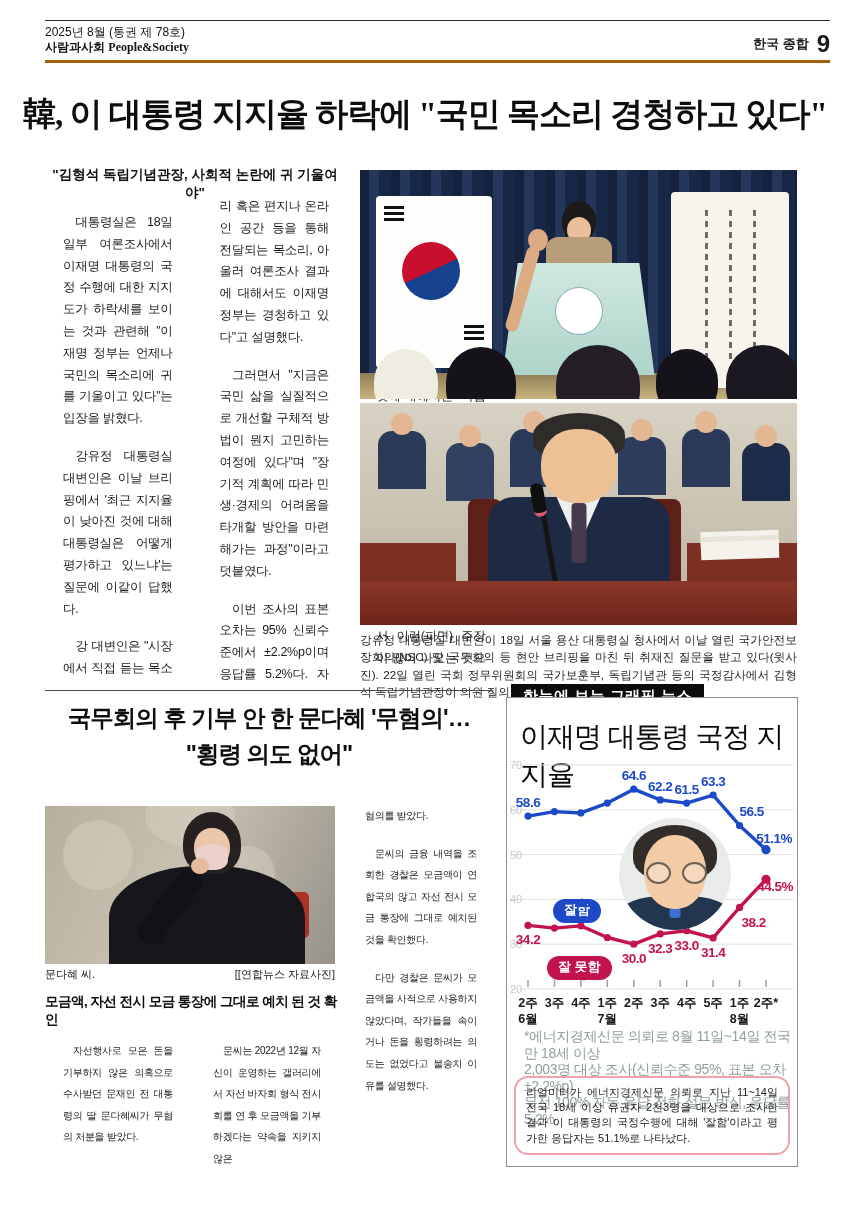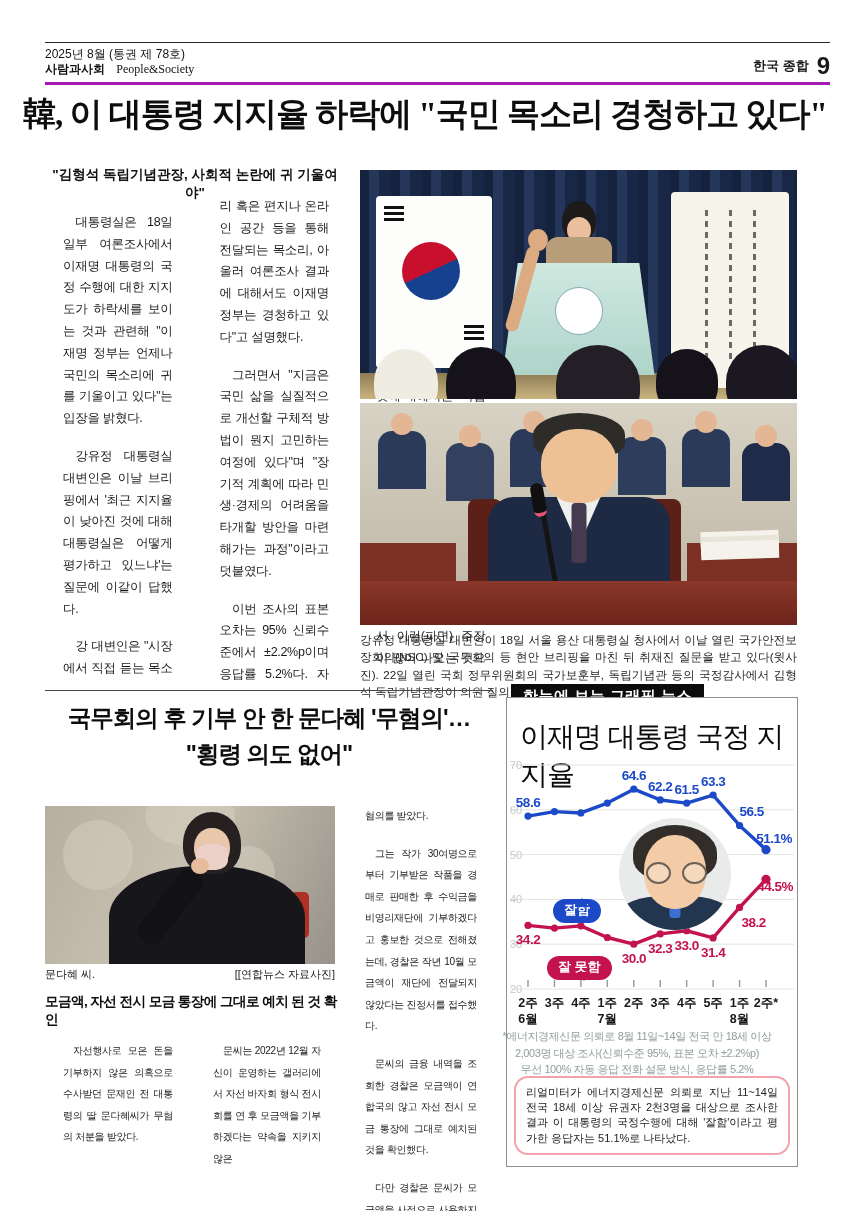--- a/index.html
+++ b/index.html
@@ -1,25 +1,25 @@
 <!DOCTYPE html>
 <html><head>
 <meta charset="utf-8">
 <style>
   html,body{margin:0;padding:0;background:#e9e9e9;}
   .page{position:relative;width:850px;height:1211px;background:#ffffff;margin:0 auto;
         font-family:"Liberation Sans","DejaVu Sans",sans-serif;color:#1a1a1a;overflow:hidden;}
   .abs{position:absolute;}
 
   
-  .masthead{left:45px;top:42px;width:785px;border-top:1px solid #2a2a2a;border-bottom:3px solid #a21caf;
+  .masthead{left:45px;top:20px;width:785px;border-top:1px solid #2a2a2a;border-bottom:3px solid #a16207;
             padding:4px 0 5px 0;display:flex;justify-content:space-between;align-items:flex-end;}
   .mh-left{font-size:12px;line-height:15px;color:#111;}
   .mh-brand{font-weight:bold;}
-  .mh-brand-en{font-family:"Liberation Serif","DejaVu Serif",serif;font-weight:normal;margin-left:8px;}
+  .mh-brand-en{font-family:"Liberation Serif","DejaVu Serif",serif;font-weight:bold;margin-left:0;}
   .mh-right{display:flex;align-items:flex-end;gap:8px;}
   .mh-section{font-size:13px;font-weight:bold;padding-bottom:2px;}
   .mh-pageno{font-size:24px;font-weight:bold;line-height:22px;}
 
   
   .headline1{left:0;top:92px;width:850px;text-align:center;font-family:"Liberation Serif","DejaVu Serif",serif;
              font-size:33px;font-weight:bold;letter-spacing:-1px;color:#0d0d0d;}
   .subhead1{left:45px;top:166px;width:300px;text-align:center;font-size:13.5px;font-weight:bold;color:#111;}
   .a1-cols{left:47px;top:196px;width:298px;height:492px;column-count:2;column-gap:15px;
            font-size:12.5px;line-height:21.8px;text-align:justify;word-break:break-all;letter-spacing:-0.3px;}
@@ -106,21 +106,21 @@
   .po-face{position:absolute;left:50%;top:17px;transform:translateX(-50%);width:62px;height:74px;background:#f3cba6;border-radius:48%;}
   .po-glass{position:absolute;top:44px;width:21px;height:18px;border:2px solid #6d6257;border-radius:50%;background:rgba(255,255,255,.25);}
   .po-body{position:absolute;left:50%;bottom:-8px;transform:translateX(-50%);width:110px;height:42px;background:#233650;border-radius:40% 40% 0 0;}
   .po-collar{position:absolute;left:50%;bottom:18px;transform:translateX(-50%);width:26px;height:22px;background:#f4f4f2;clip-path:polygon(0 0,100% 0,50% 100%);}
   .po-tie{position:absolute;left:50%;bottom:12px;transform:translateX(-50%);width:11px;height:24px;background:#3d6ed2;border-radius:3px;}
   .bubble{position:absolute;color:#fff;font-size:13px;font-weight:bold;padding:2px 11px 4px 11px;border-radius:13px;}
   .bub-good{left:46px;top:201px;background:#1c49c8;}
   .bub-good:before{content:"";position:absolute;left:22px;top:-8px;border:7px solid transparent;border-bottom:9px solid #1c49c8;}
   .bub-bad{left:40px;top:258px;background:#c3134e;}
   .bub-bad:after{content:"";position:absolute;left:30px;bottom:-8px;border:7px solid transparent;border-top:9px solid #c3134e;}
-  .sb-foot{position:absolute;right:24px;top:330px;width:272px;text-align:center;font-size:11px;line-height:16.5px;
+  .sb-foot{position:absolute;right:1px;top:330px;width:272px;text-align:left;font-size:14px;line-height:16.5px;
            color:#90a09c;letter-spacing:-0.4px;}
   .sb-foot p{margin:0;}
   .sb-summary{position:absolute;left:7px;top:378px;width:252px;border:2px solid #f2a2aa;border-radius:14px;
               padding:7px 10px;font-size:11px;line-height:15.2px;text-align:justify;word-break:break-all;color:#222;}
   .sb-summary p{margin:0;}
 </style>
 </head>
 <body>
 
 <div class="page">
@@ -228,21 +228,20 @@
   <div class="abs subhead2">모금액,  자선 전시 모금 통장에 그대로 예치 된 것 확인</div>
 
   <div class="abs a2col a2-left">
       <p>자선행사로 모은 돈을 기부하지 않은 의혹으로 수사받던 문재인 전 대통령의 딸 문다혜씨가 무혐의 처분을 받았다.</p>
     </div>
   <div class="abs a2col a2-mid">
       <p>문씨는 2022년 12월 자신이 운영하는 갤러리에서 자선 바자회 형식 전시회를 연 후 모금액을 기부하겠다는 약속을 지키지 않은</p>
     </div>
   <div class="abs a2col a2-right cont">
       <p>혐의를 받았다.</p>
-      <p>그는 작가 30여명으로부터 기부받은 작품을 경매로 판매한 후 수익금을 비영리재단에 기부하겠다고 홍보한 것으로 전해졌는데, 경찰은 작년 10월 모금액이 재단에 전달되지 않았다는 진정서를 접수했다.</p>
       <p>문씨의 금융 내역을 조회한 경찰은 모금액이 연합국의 않고 자선 전시 모금 통장에 그대로 예치된 것을 확인했다.</p>
       <p>다만 경찰은 문씨가 모금액을 사적으로 사용하지 않았다며, 작가들을 속이거나 돈을 횡령하려는 의도는 없었다고 불송치 이유를 설명했다.</p>
     </div>
 
 
   <div class="abs sb-tab">한눈에 보는 그래픽 뉴스</div>
   <div class="abs sidebar">
     <div class="sb-title">이재명 대통령 국정 지지율</div>
     <svg id="trend-svg" class="sb-chart" width="284" height="282">
         <line x1="0" y1="16" x2="284" y2="16" stroke="#e3e3e1" stroke-width="1"></line>

